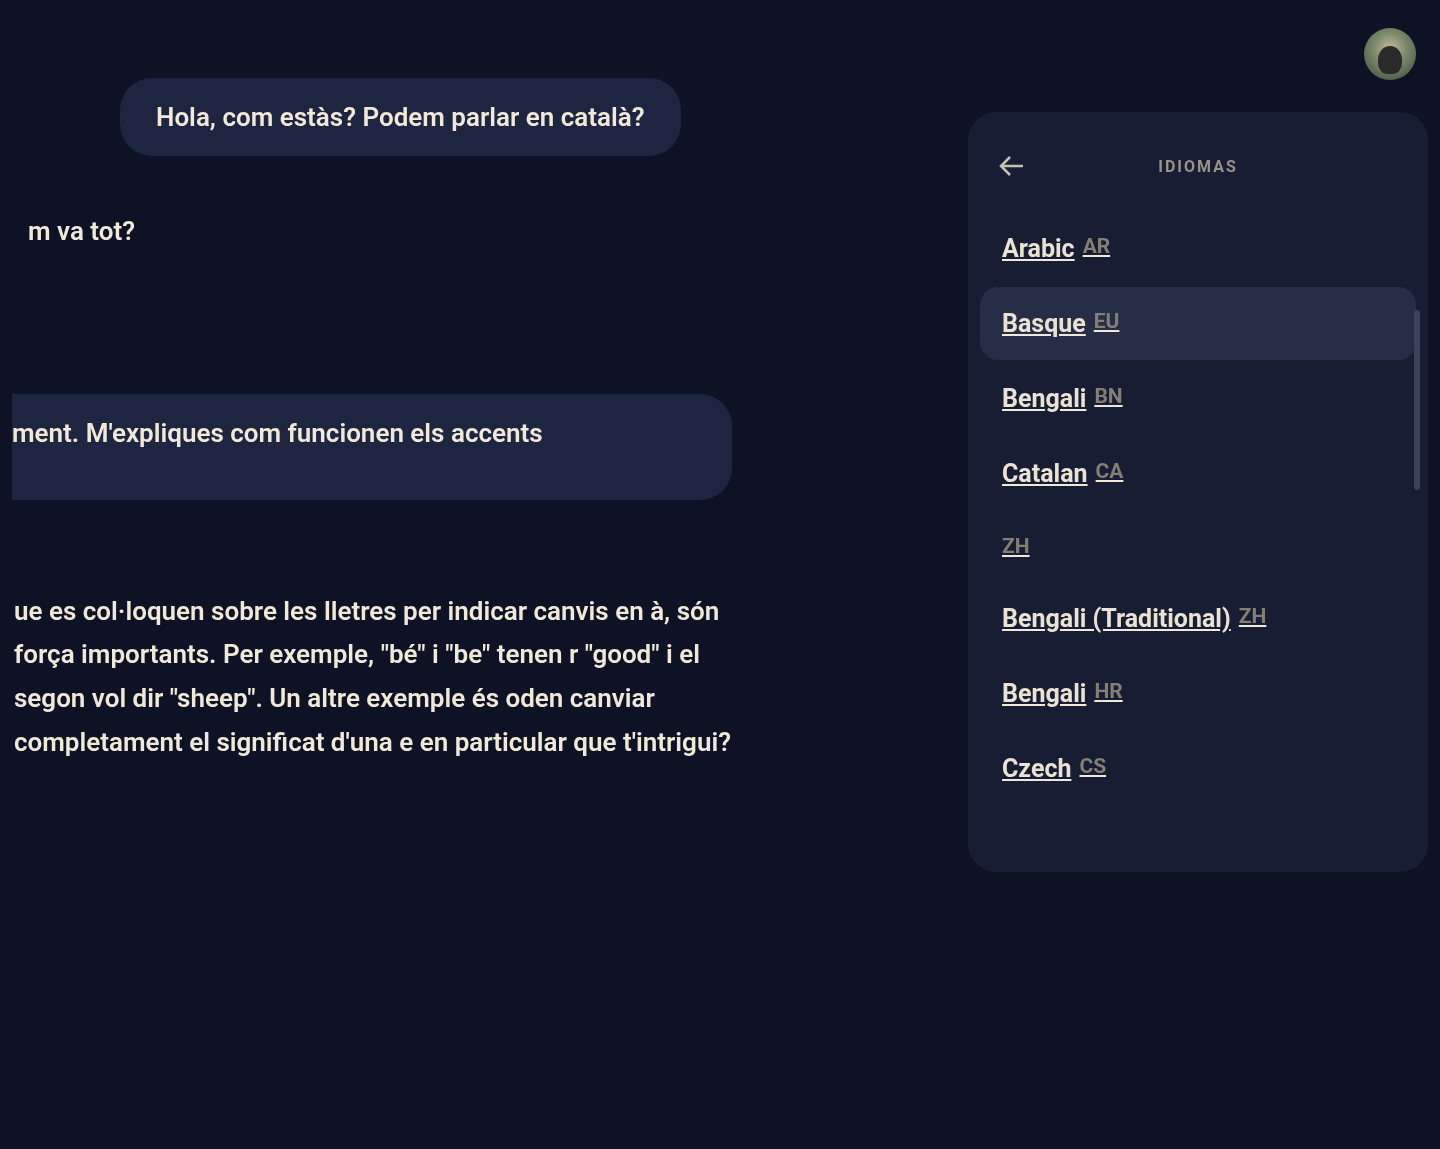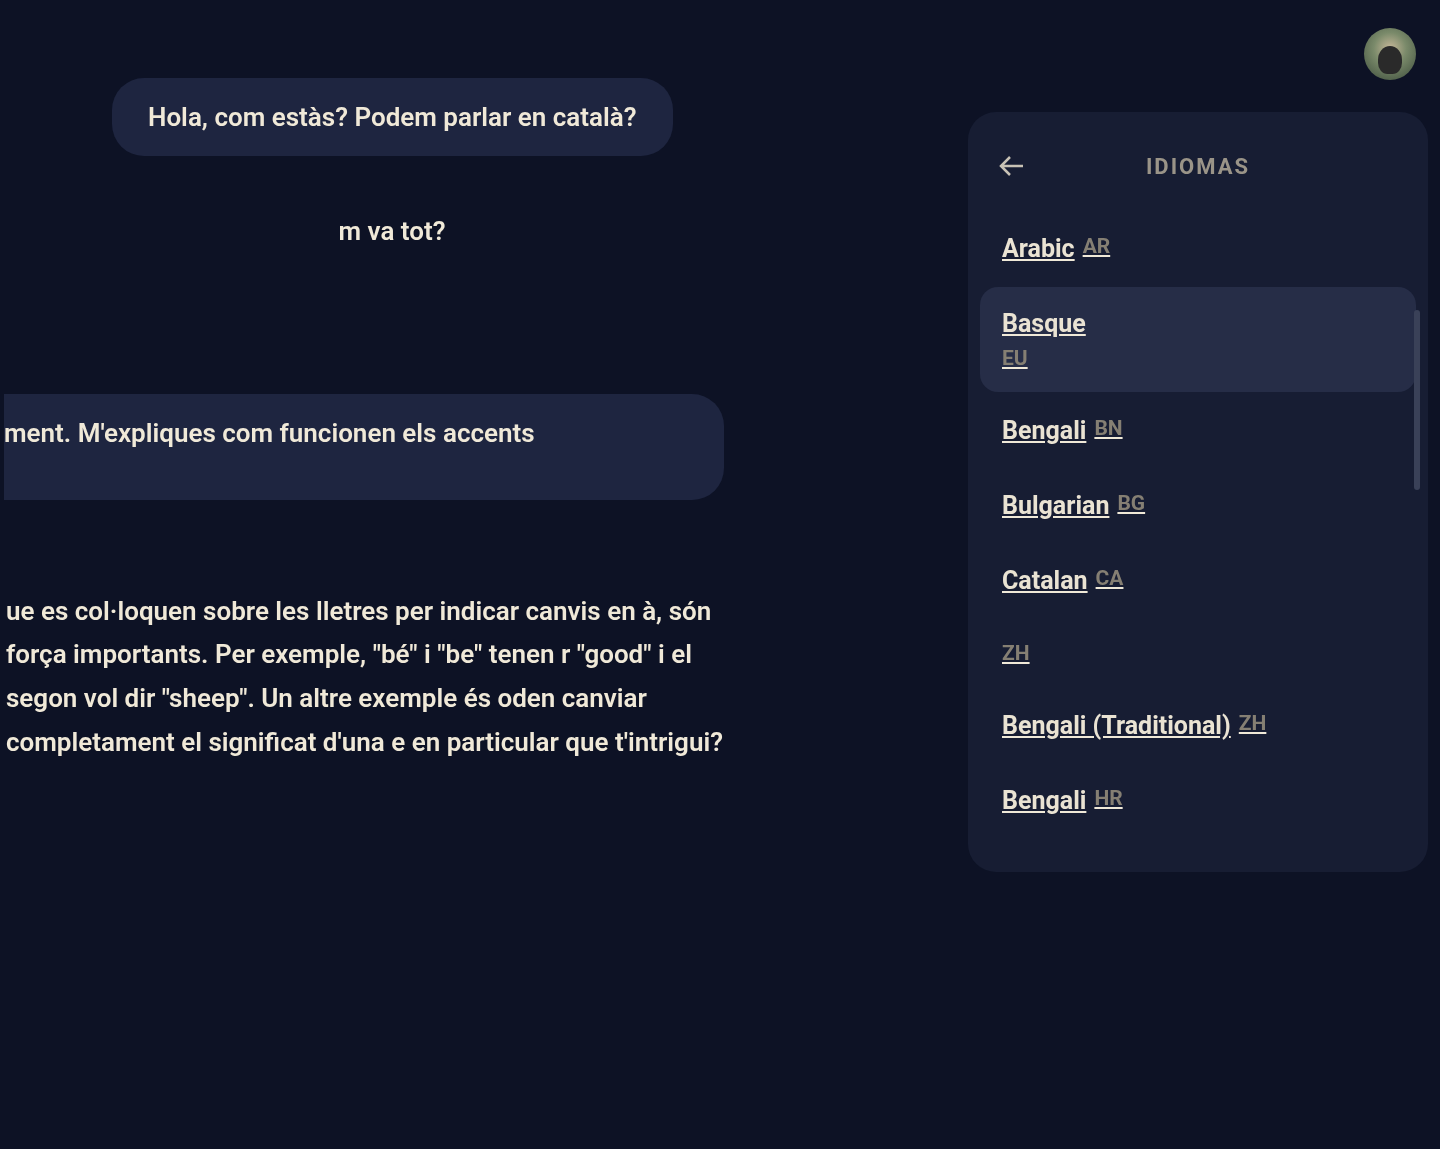--- a/index.html
+++ b/index.html
@@ -31,21 +31,21 @@
       position: absolute;
       top: 18px;
       left: 14px;
       width: 24px;
       height: 28px;
       background: #2a2a2a;
       border-radius: 50% 50% 40% 40%;
     }
     .chat-area {
       position: absolute;
-      left: 4px;
+      left: 12px;
       top: 0;
       width: 760px;
       height: 100%;
       padding-top: 78px;
     }
     .user-bubble {
       background: #1e2540;
       border-radius: 32px;
       padding: 24px 36px;
       margin-left: 108px;
@@ -70,21 +70,20 @@
     }
     .assistant-text {
       font-size: 26px;
       font-weight: 600;
       color: #f0e9d8;
       line-height: 1.68;
       margin-top: 54px;
     }
     .assistant-text-1 {
       margin-left: 16px;
-      text-align: center;
     }
     .assistant-text-2 {
       margin-left: 2px;
       margin-top: 90px;
       max-width: 740px;
     }
     .panel {
       position: absolute;
       right: 12px;
       top: 112px;
@@ -110,21 +109,21 @@
       cursor: pointer;
     }
     .back-arrow svg {
       stroke: #c8c2b5;
       stroke-width: 2.5;
       fill: none;
     }
     .panel-title {
       flex: 1;
       text-align: center;
-      font-size: 22px;
+      font-size: 16px;
       font-weight: 700;
       letter-spacing: 2px;
       color: #9a9488;
       margin-left: -32px;
     }
     .lang-list {
       padding: 0 12px 0 12px;
       overflow-y: auto;
       height: calc(100% - 90px);
     }
@@ -133,21 +132,20 @@
       align-items: flex-start;
       gap: 8px;
       padding: 22px 22px;
       border-radius: 18px;
       cursor: pointer;
       margin-bottom: 2px;
       text-decoration: underline;
     }
     .lang-item.selected {
       background: #262d47;
-      flex-direction: column;
     }
     .lang-name {
       font-size: 25px;
       font-weight: 700;
       color: #eae3d3;
     }
     .lang-code {
       font-size: 21px;
       font-weight: 700;
       color: #857f73;
@@ -190,24 +188,20 @@
     </div>
     <div class="lang-item selected">
       <span class="lang-name">Basque</span>
       <span class="lang-code">EU</span>
     </div>
     <div class="lang-item">
       <span class="lang-name">Bengali</span>
       <span class="lang-code">BN</span>
     </div>
     <div class="lang-item">
-      <span class="lang-name">Bulgarian</span>
-      <span class="lang-code">BG</span>
-    </div>
-    <div class="lang-item">
       <span class="lang-name">Catalan</span>
       <span class="lang-code">CA</span>
     </div>
     <div class="lang-item">
       <span class="lang-code">ZH</span>
     </div>
     <div class="lang-item">
       <span class="lang-name">Bengali (Traditional)</span>
       <span class="lang-code">ZH</span>
     </div>

